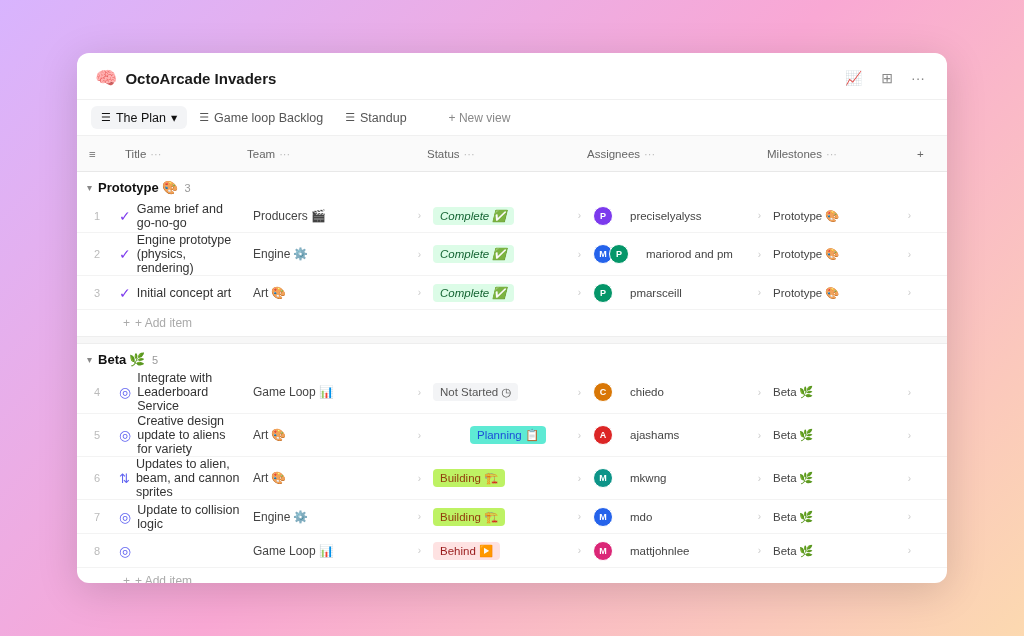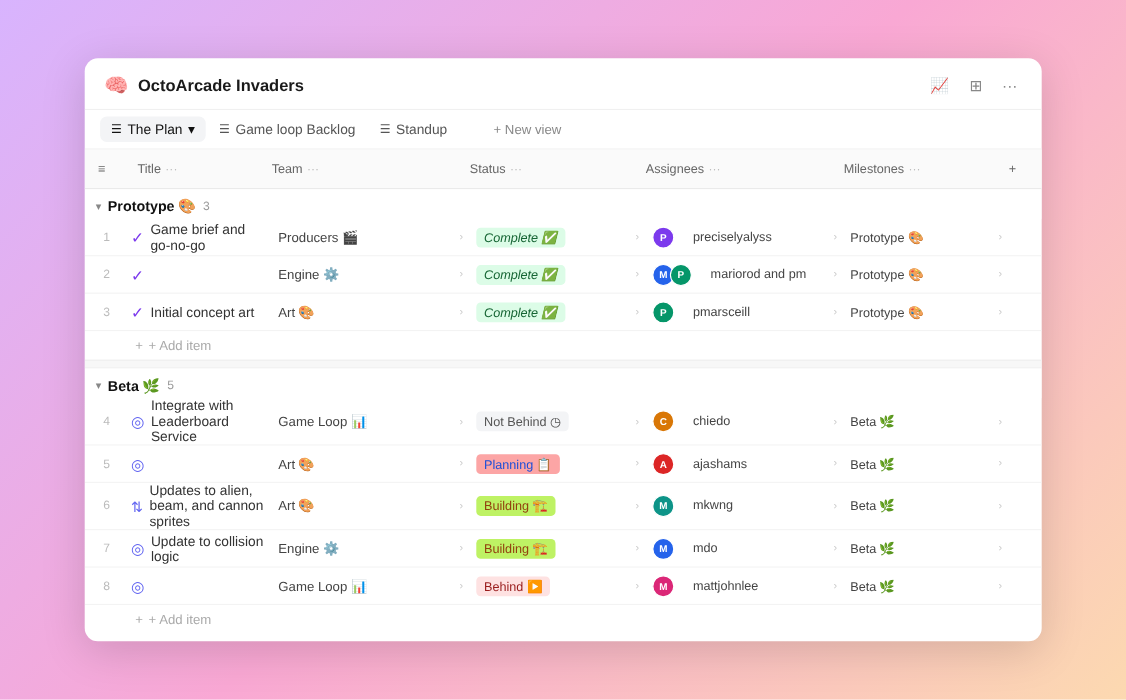--- a/index.html
+++ b/index.html
@@ -172,21 +172,21 @@
       display: inline-flex;
       align-items: center;
       gap: 3px;
       padding: 2px 7px;
       border-radius: 4px;
       font-size: 11.5px;
       font-weight: 500;
     }
     .badge-complete { background: #dcfce7; color: #166534; font-style: italic; }
     .badge-not-started { background: #f3f4f6; color: #555; }
-    .badge-planning { background: #fca5a5; color: #1d4ed8; }
+    .badge-planning { background: #5eead4; color: #1d4ed8; margin-left: 37px; }
     .badge-building { background: #bef264; color: #92400e; }
     .badge-behind { background: #fee2e2; color: #991b1b; }
     .avatar-group {
       display: flex;
       align-items: center;
     }
     .avatar {
       width: 20px;
       height: 20px;
       border-radius: 50%;
@@ -324,20 +324,21 @@
         <span class="milestone-badge">Prototype 🎨</span>
         <span class="cell-arrow">›</span>
       </div>
       <div class="cell"></div>
     </div>
 
     <div class="table-row">
       <div class="row-num">2</div>
       <div class="row-title">
         <span class="dot-complete">✓</span>
+        <span class="row-title-text">Engine prototype (physics, rendering)</span>
       </div>
       <div class="cell">
         <span>Engine ⚙️</span>
         <span class="cell-arrow">›</span>
       </div>
       <div class="cell">
         <span class="badge badge-complete">Complete ✅</span>
         <span class="cell-arrow">›</span>
       </div>
       <div class="cell">
@@ -401,41 +402,42 @@
       <div class="row-num">4</div>
       <div class="row-title">
         <span class="dot-inprogress">◎</span>
         <span class="row-title-text">Integrate with Leaderboard Service</span>
       </div>
       <div class="cell">
         <span>Game Loop 📊</span>
         <span class="cell-arrow">›</span>
       </div>
       <div class="cell">
-        <span class="badge badge-not-started">Not Behind ◷</span>
+        <span class="badge badge-not-started">Not Started ◷</span>
         <span class="cell-arrow">›</span>
       </div>
       <div class="cell">
         <div class="avatar-group">
           <div class="avatar av-orange">C</div>
         </div>
         <span style="font-size:11.5px;margin-left:5px;">chiedo</span>
         <span class="cell-arrow">›</span>
       </div>
       <div class="cell">
         <span class="milestone-badge">Beta 🌿</span>
         <span class="cell-arrow">›</span>
       </div>
       <div class="cell"></div>
     </div>
 
     <div class="table-row">
       <div class="row-num">5</div>
       <div class="row-title">
         <span class="dot-inprogress">◎</span>
+        <span class="row-title-text">Creative design update to aliens for variety</span>
       </div>
       <div class="cell">
         <span>Art 🎨</span>
         <span class="cell-arrow">›</span>
       </div>
       <div class="cell">
         <span class="badge badge-planning">Planning 📋</span>
         <span class="cell-arrow">›</span>
       </div>
       <div class="cell">

